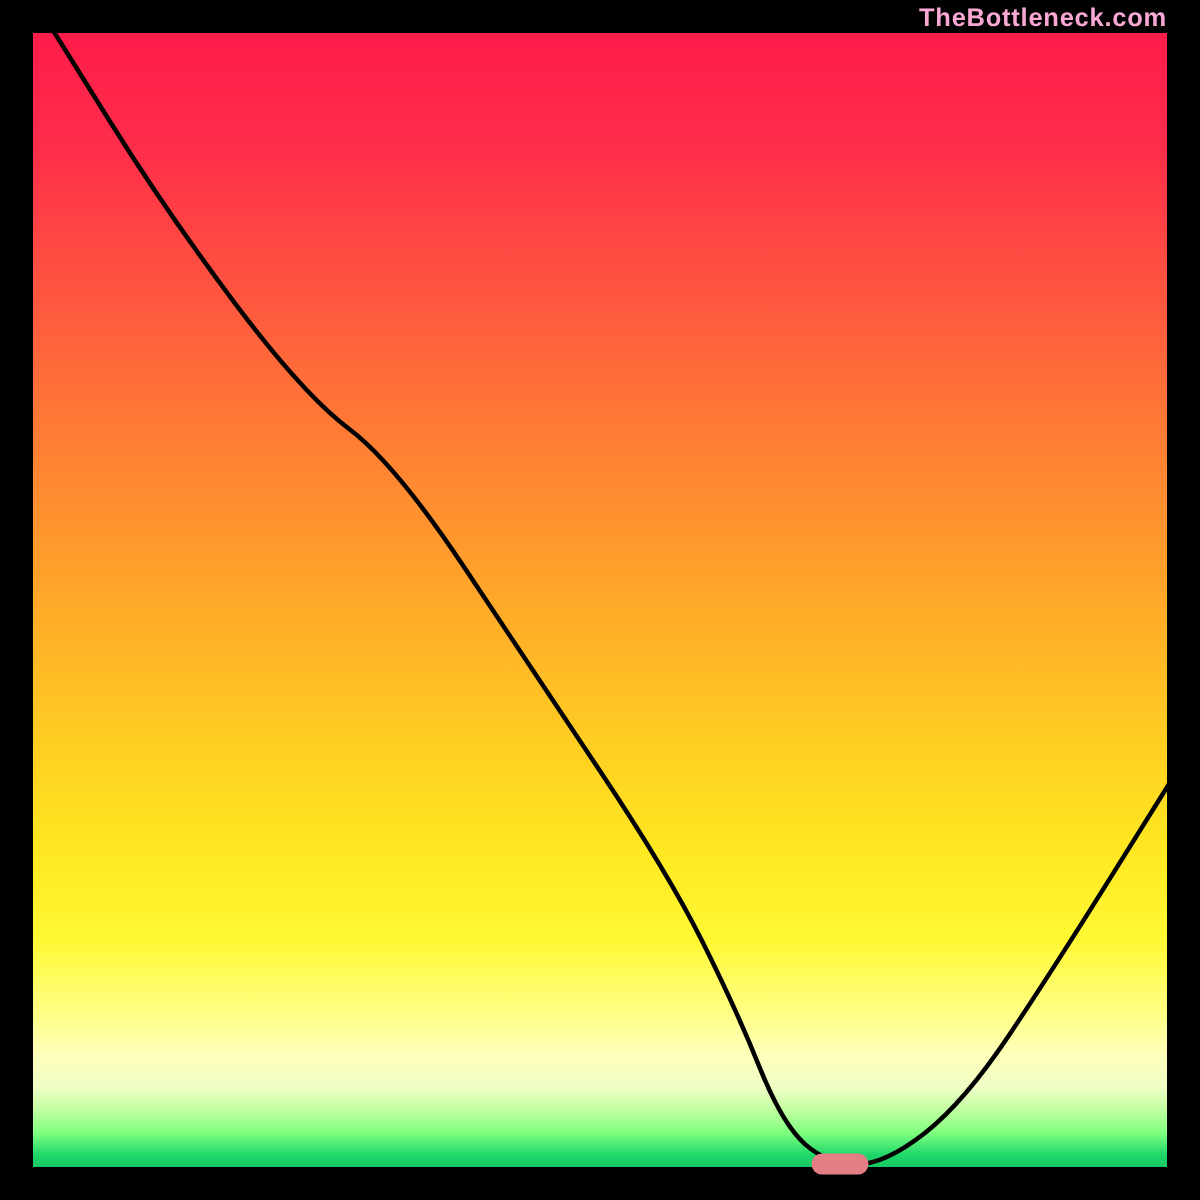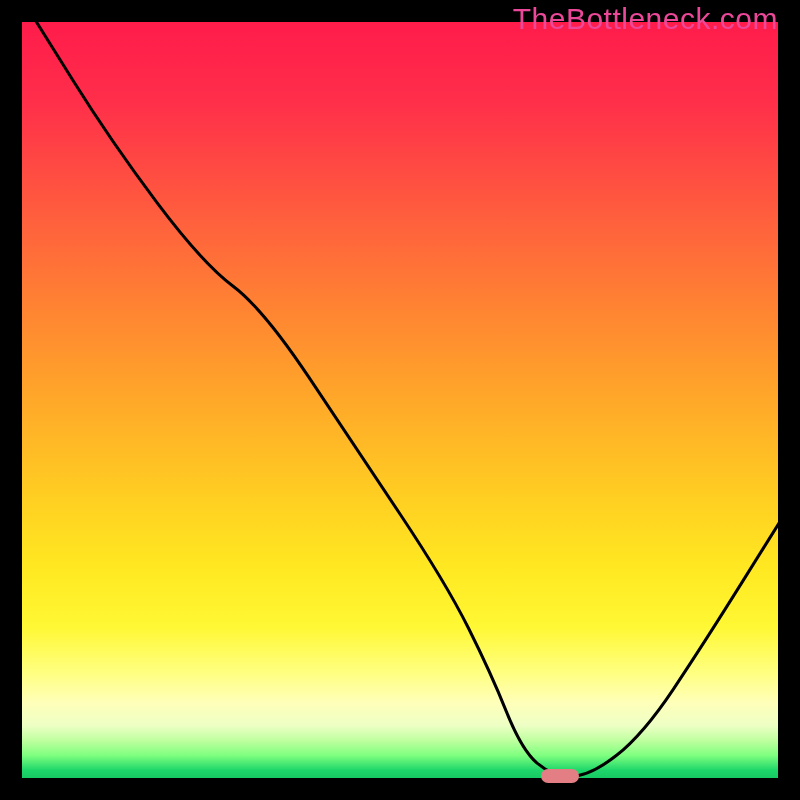--- a/index.html
+++ b/index.html
@@ -34,23 +34,23 @@
       #1dd66a 99%,
       #17c963 100%
     );
     border: 2px solid #000;
     box-sizing: border-box;
   }
   .watermark {
     position: absolute;
     top: 2px;
     right: 22px;
-    color: #ec4899;
-    font-size: 30px;
-    font-weight: 400;
+    color: #f9a8d4;
+    font-size: 17px;
+    font-weight: 700;
     letter-spacing: 0.5px;
   }
   svg.curve {
     position: absolute;
     left: 20px;
     top: 20px;
     width: 760px;
     height: 760px;
     pointer-events: none;
   }

